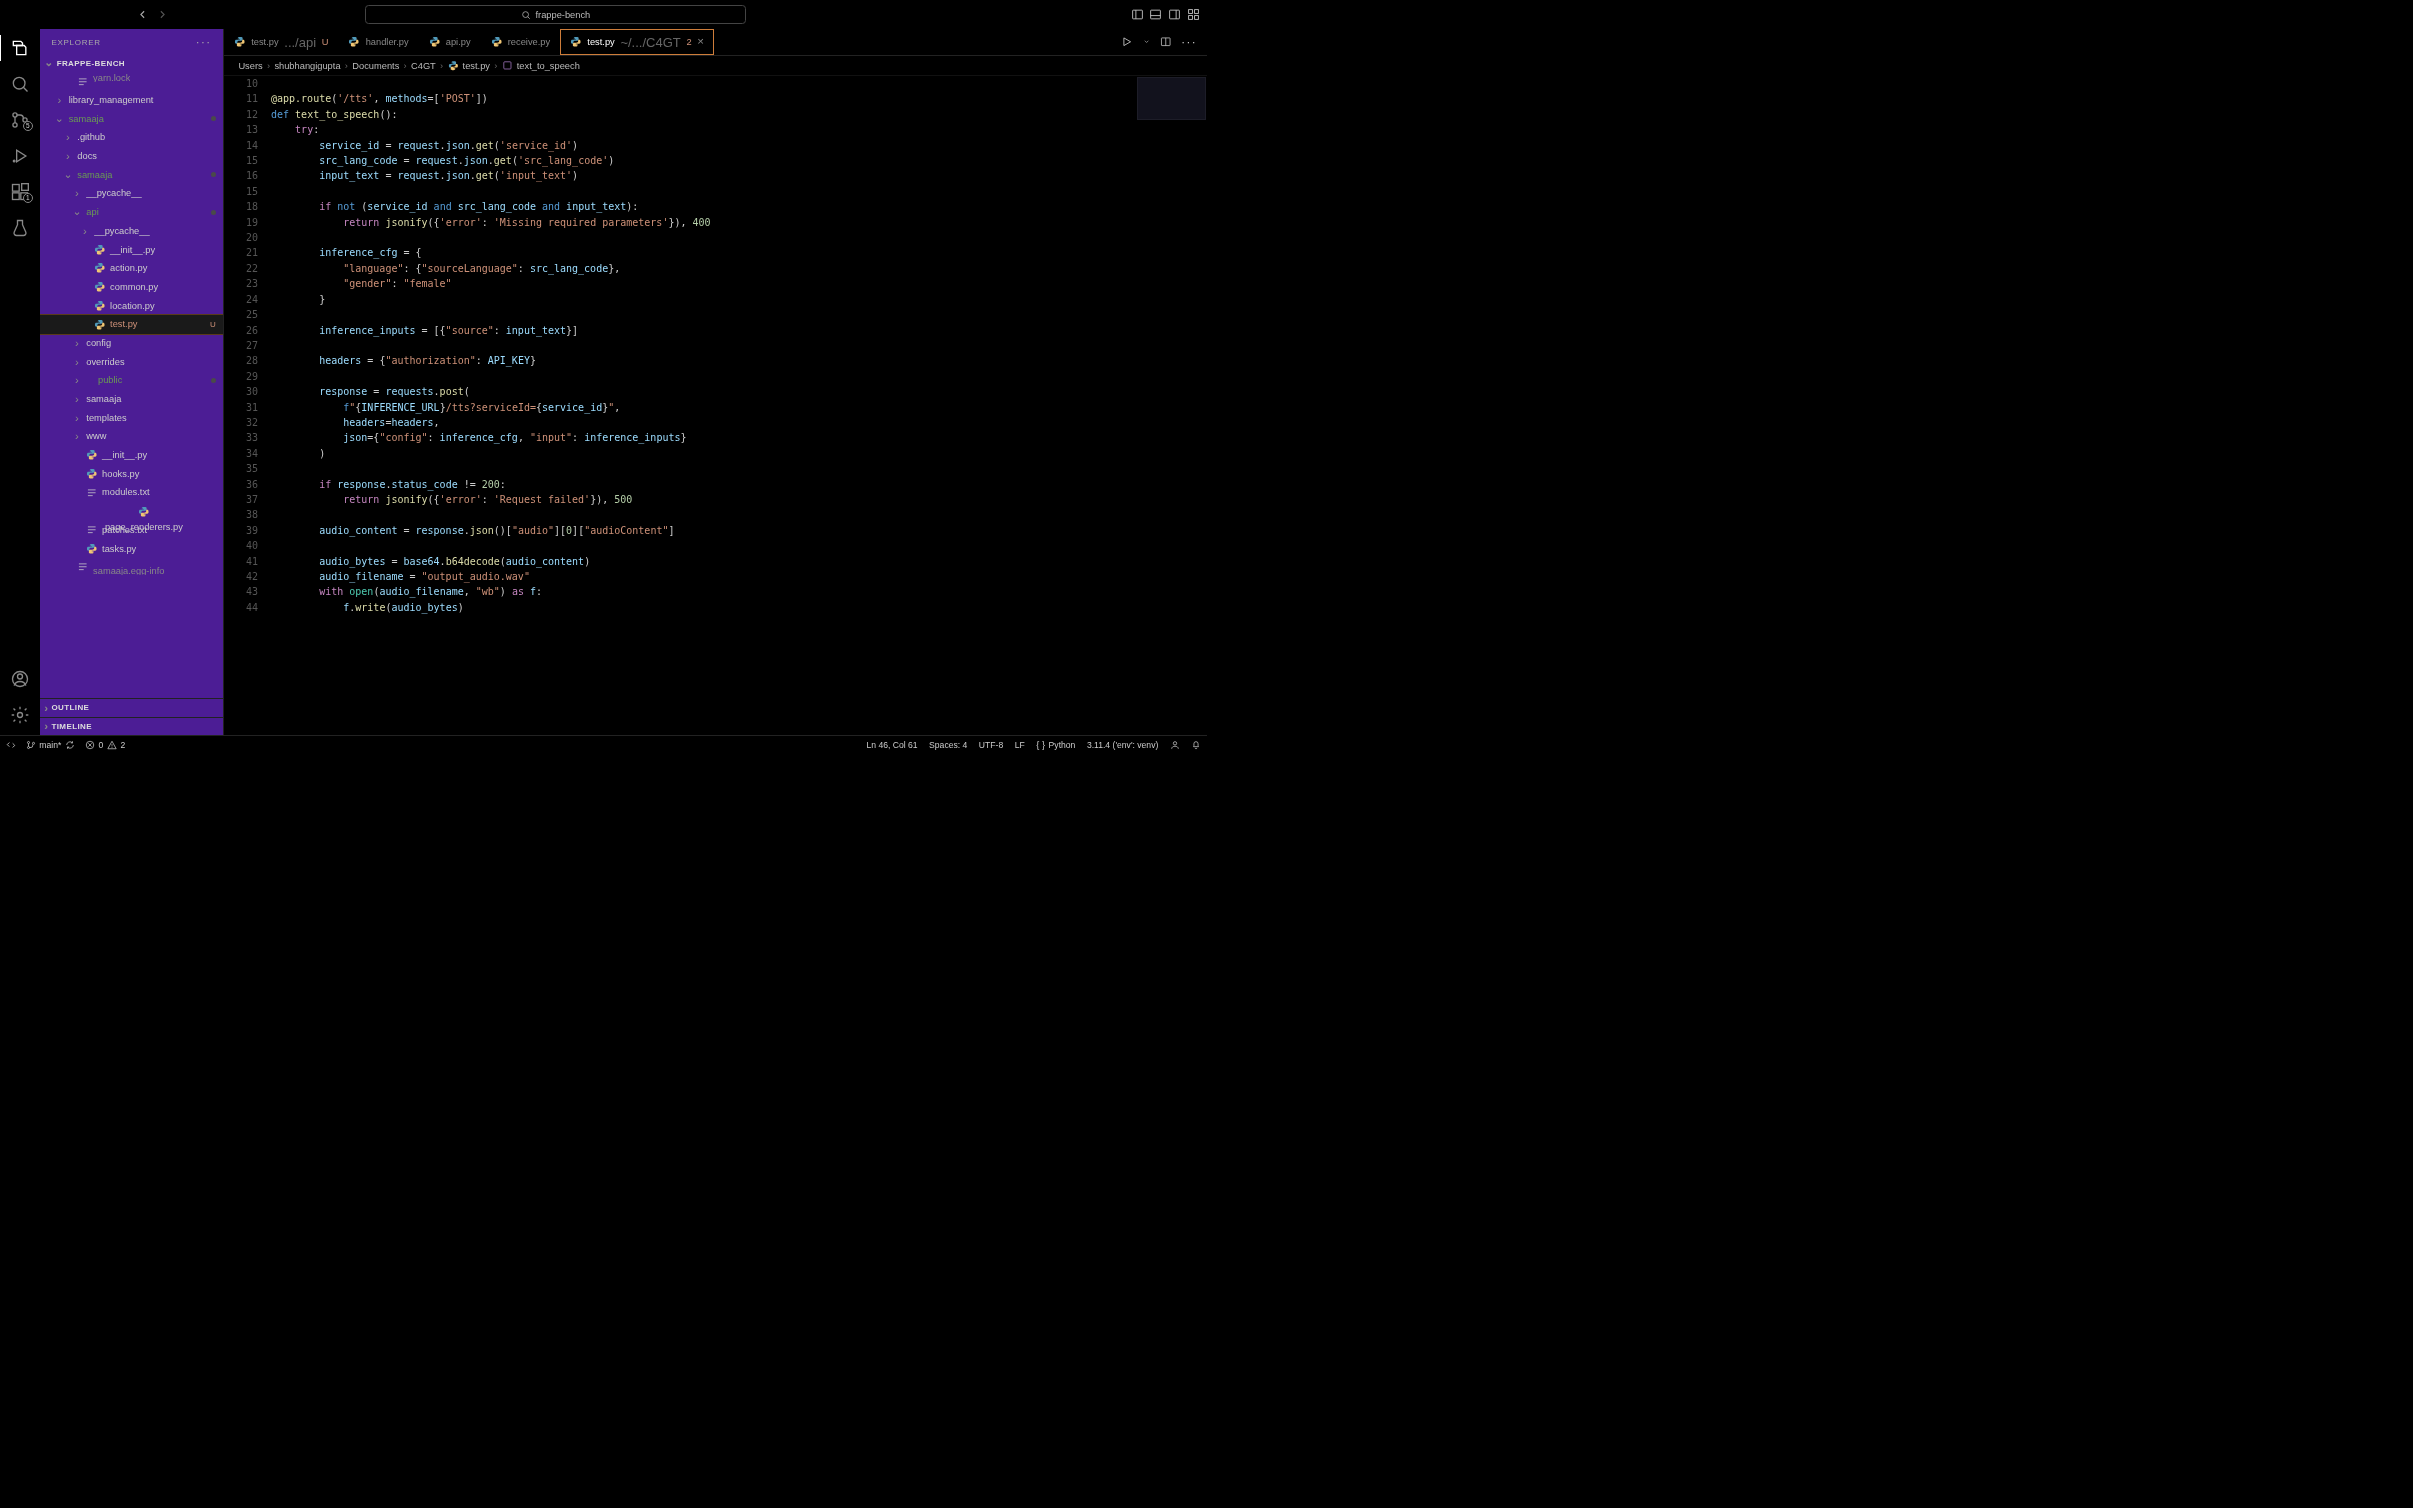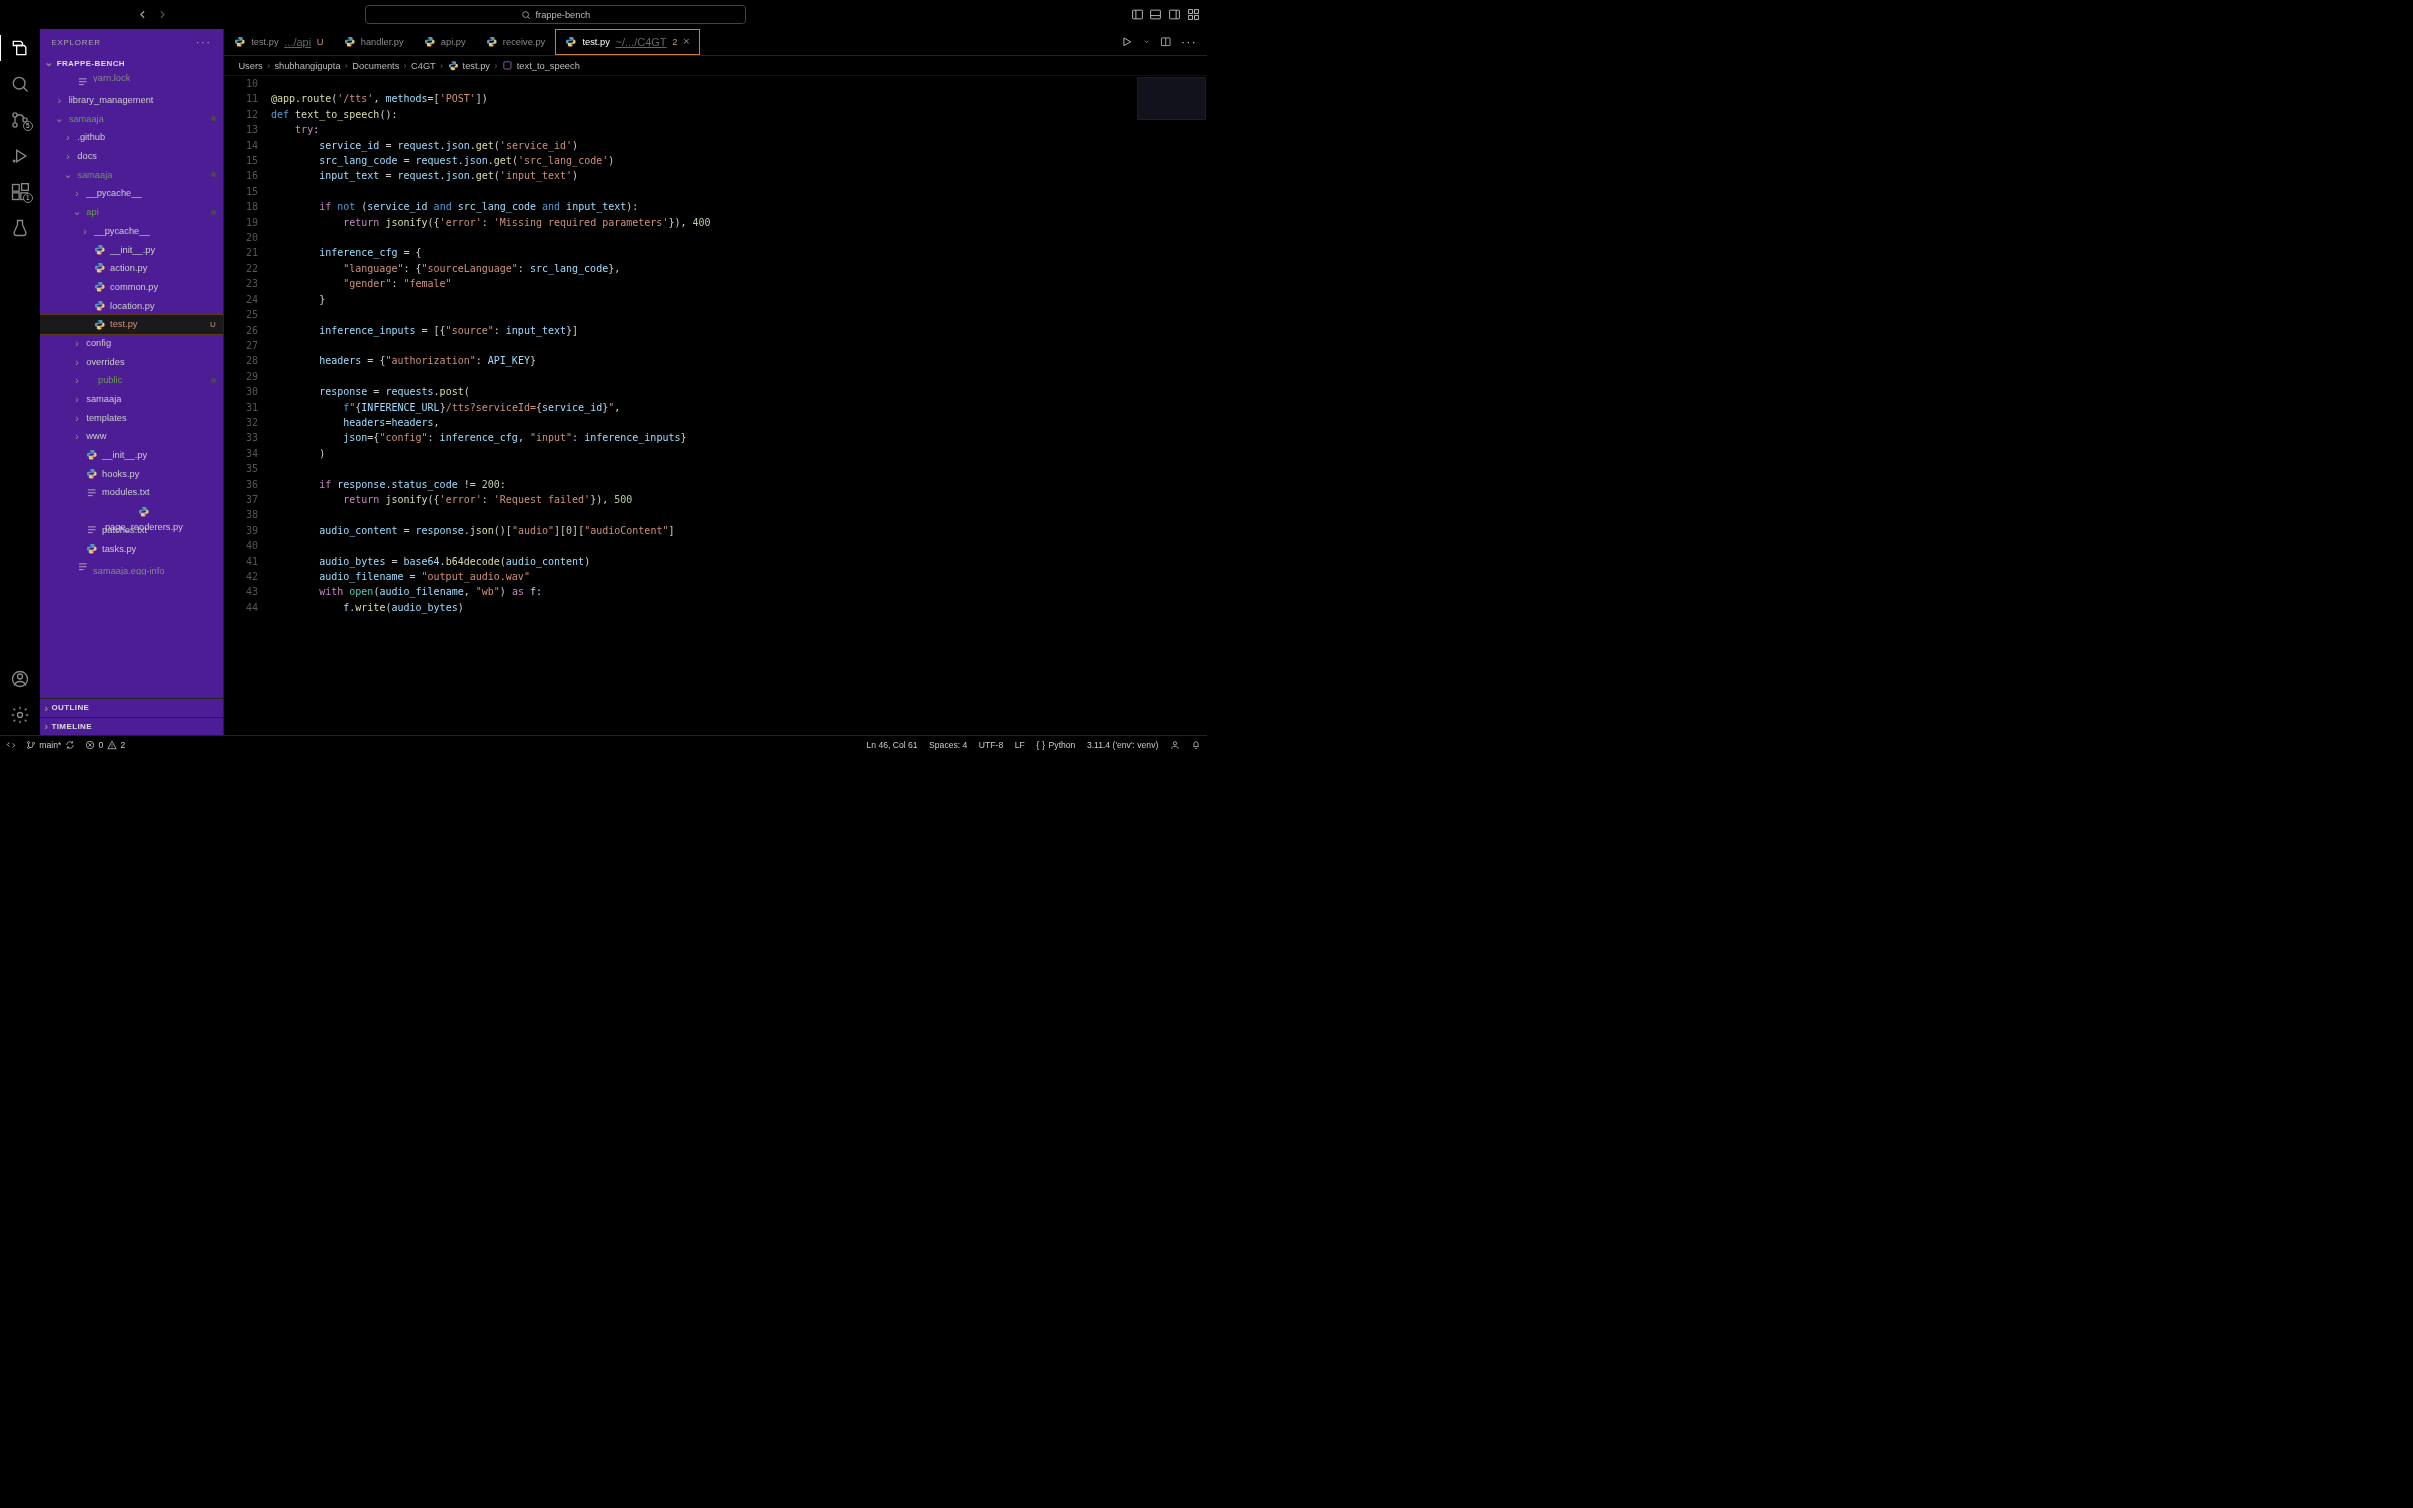--- a/index.html
+++ b/index.html
@@ -189,21 +189,21 @@
   background: #000;
   cursor: pointer;
   white-space: nowrap;
 }
 .tab.active {
   color: #fff;
   outline: 0.7px solid #ce7d3a;
   outline-offset: -1.4px;
 }
 .tab-icon { width: 11.5px; height: 11.5px; color: #519aba; display: flex; align-items: center; justify-content: center; }
-.tab .path { color: #666; font-size: 11px; text-decoration: underline; }
+.tab .path { color: #666; font-size: 13px; }
 .tab .mod { color: #ce9178; }
 .tab .close { color: #888; font-size: 11.5px; line-height: 1; }
 .tabs-right {
   margin-left: auto;
   display: flex;
   align-items: center;
   gap: 10px;
   padding-right: 10px;
 }
 

